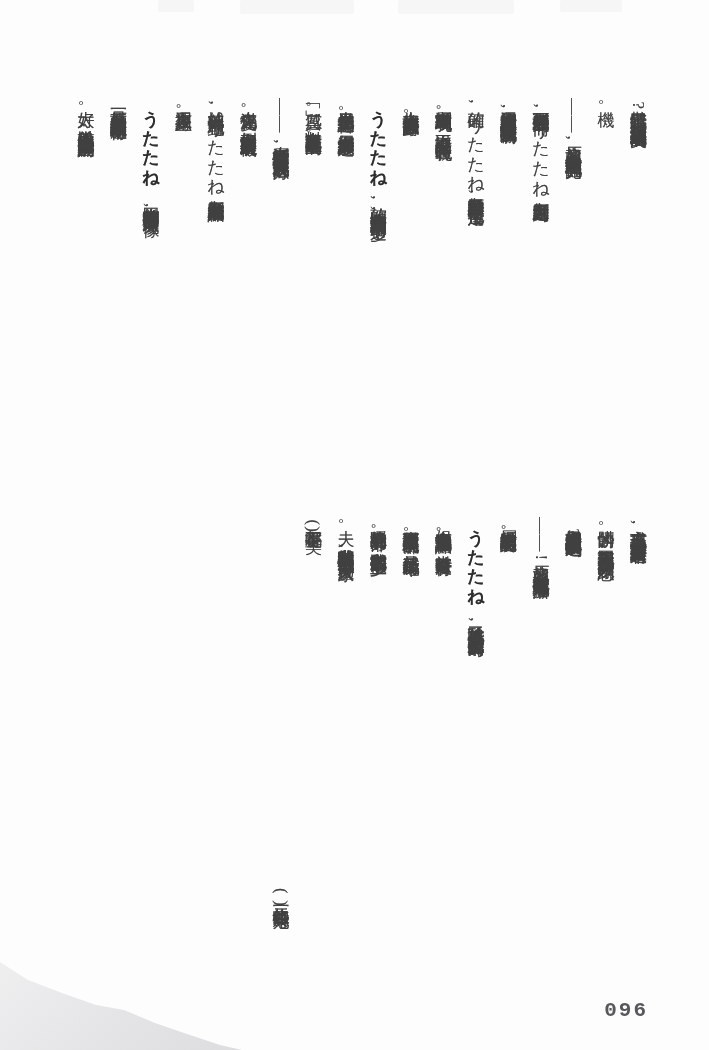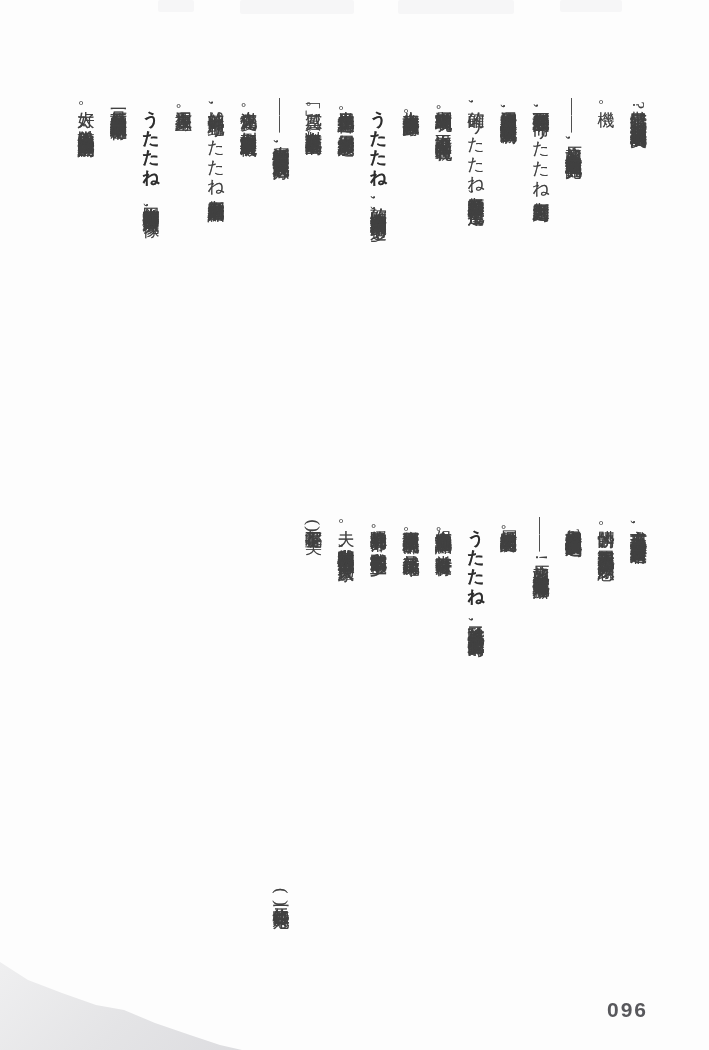--- a/index.html
+++ b/index.html
@@ -56,21 +56,21 @@
   .dialogue {
     margin-inline-start: 16px; 
   }
   .attribution {
     text-align: end; 
   }
   .page-number {
     position: absolute;
     right: 61px;
     bottom: 28px;
-    font-family: Liberation Sans, sans-serif;
+    font-family: Liberation Mono, monospace;
     font-weight: bold;
     font-size: 21px;
     letter-spacing: 2px;
     color: #58585c;
   }
   
   .fold {
     position: absolute;
     left: 0;
     bottom: 0;

